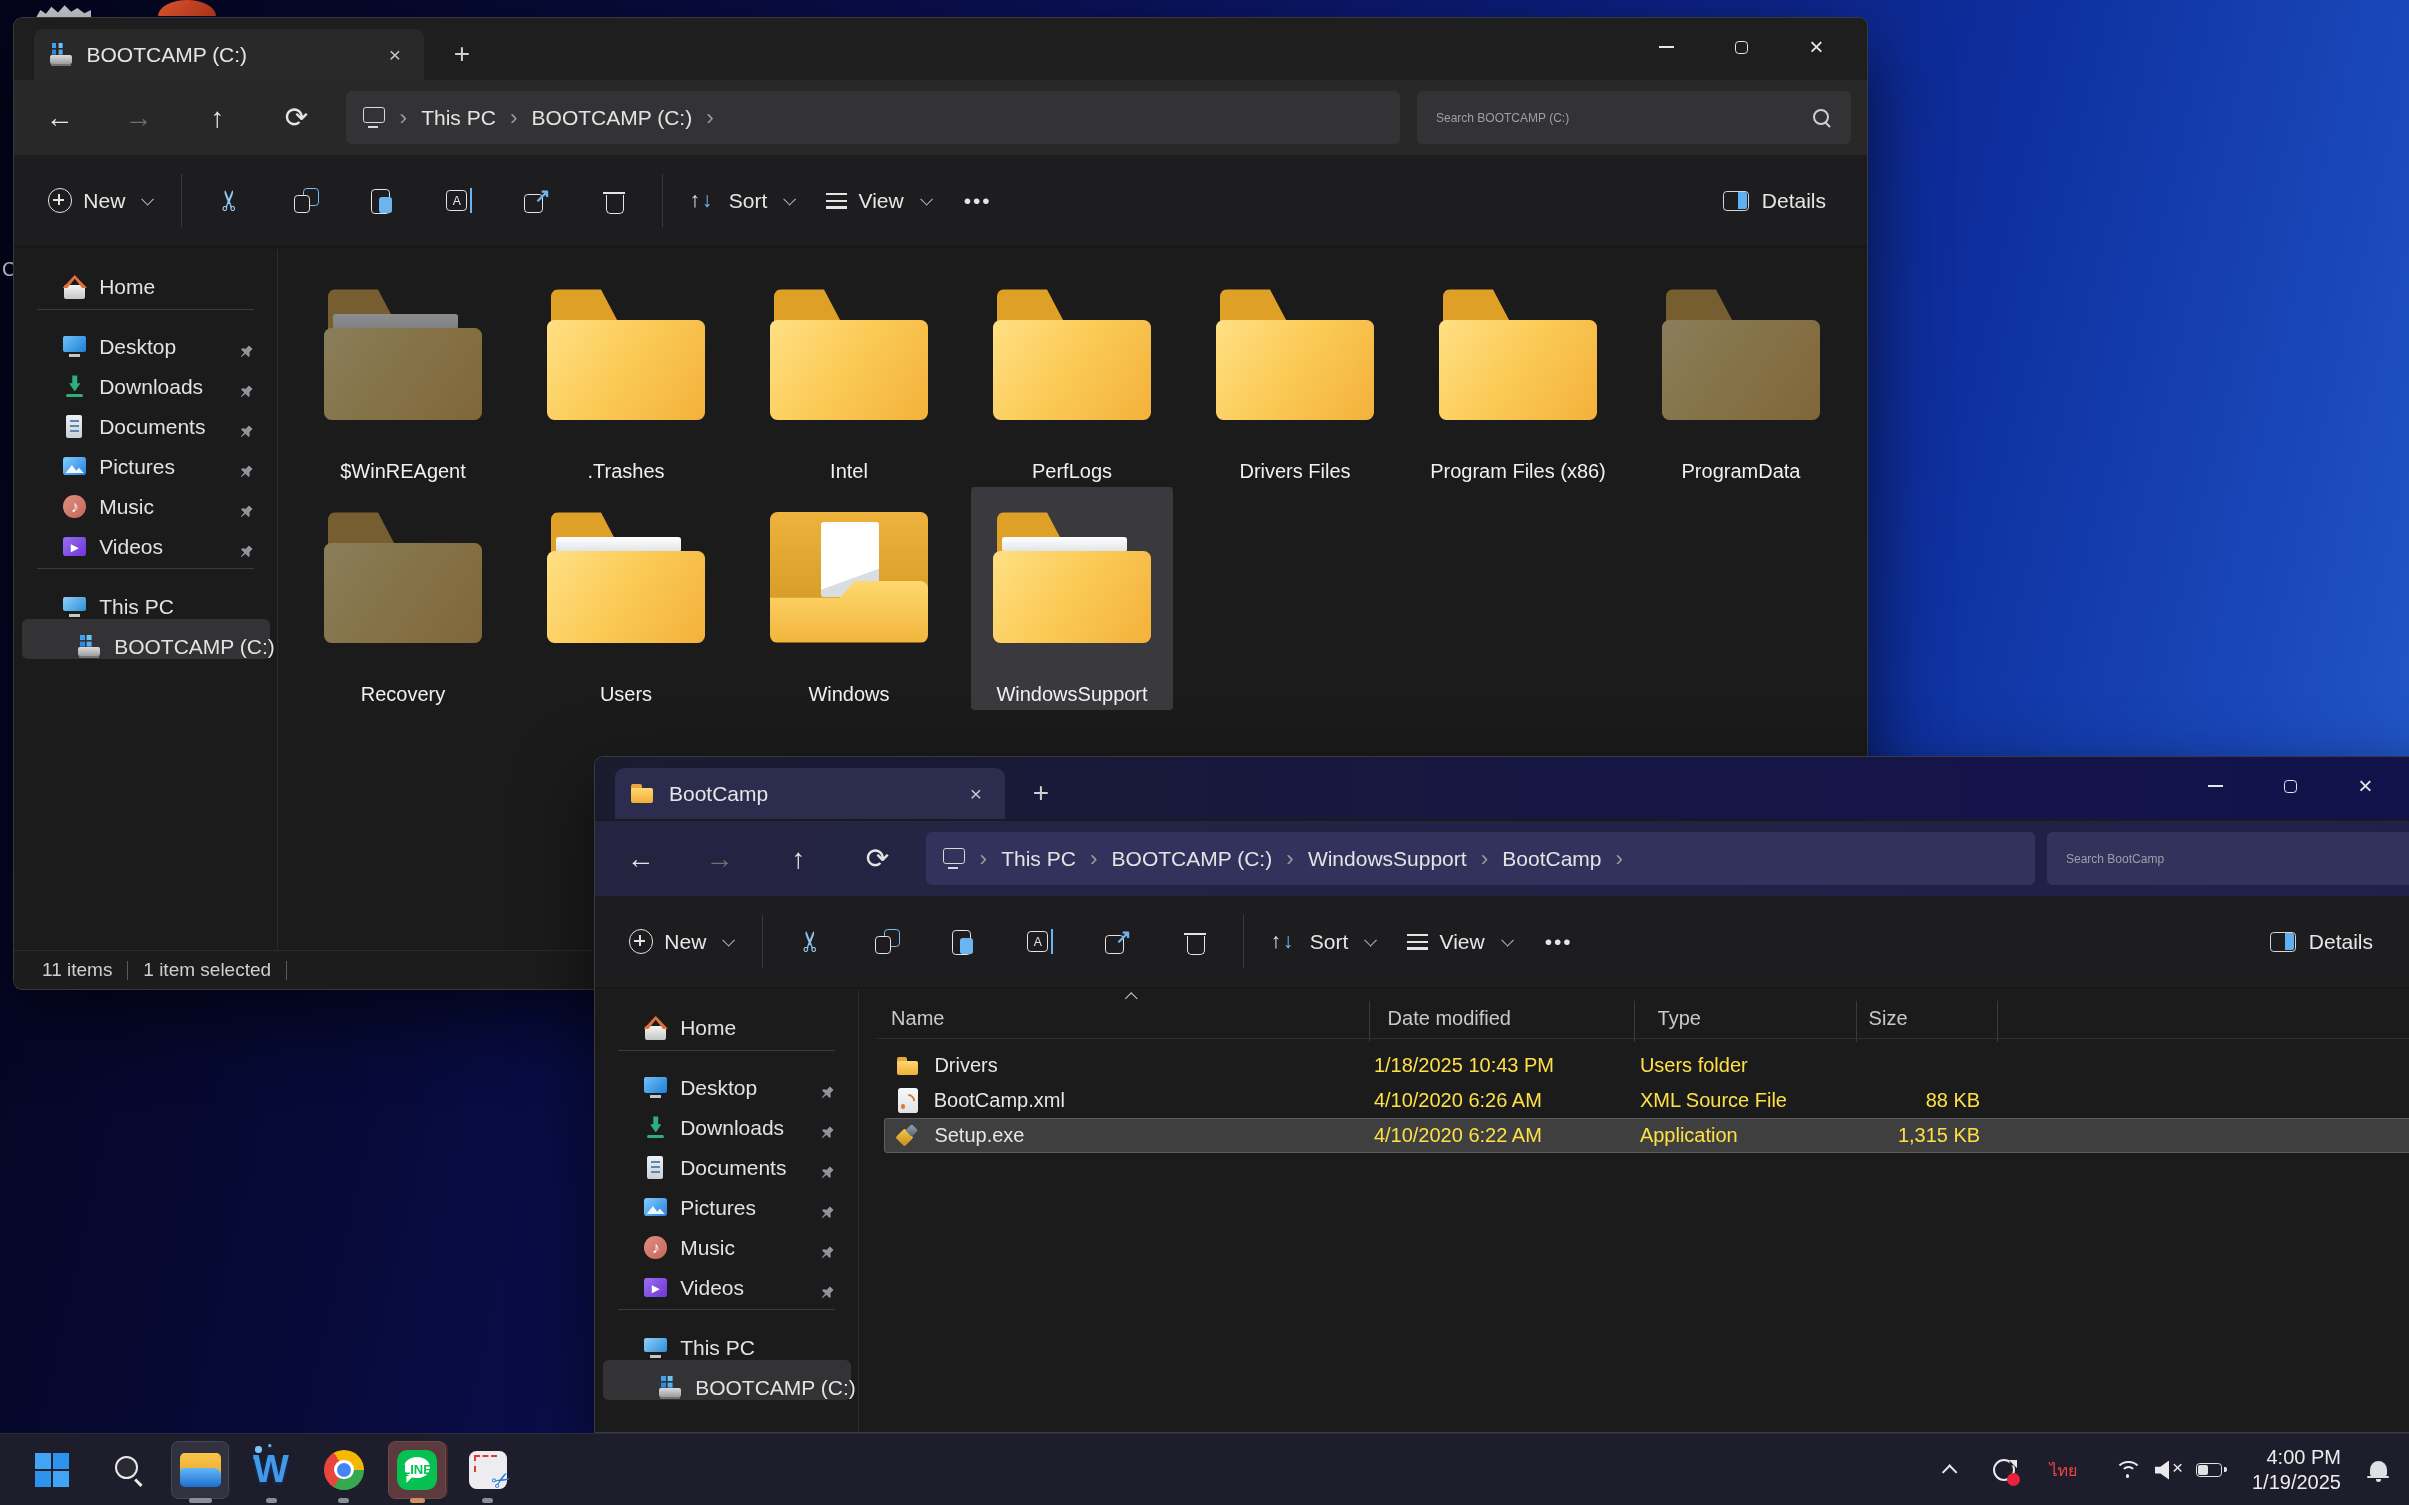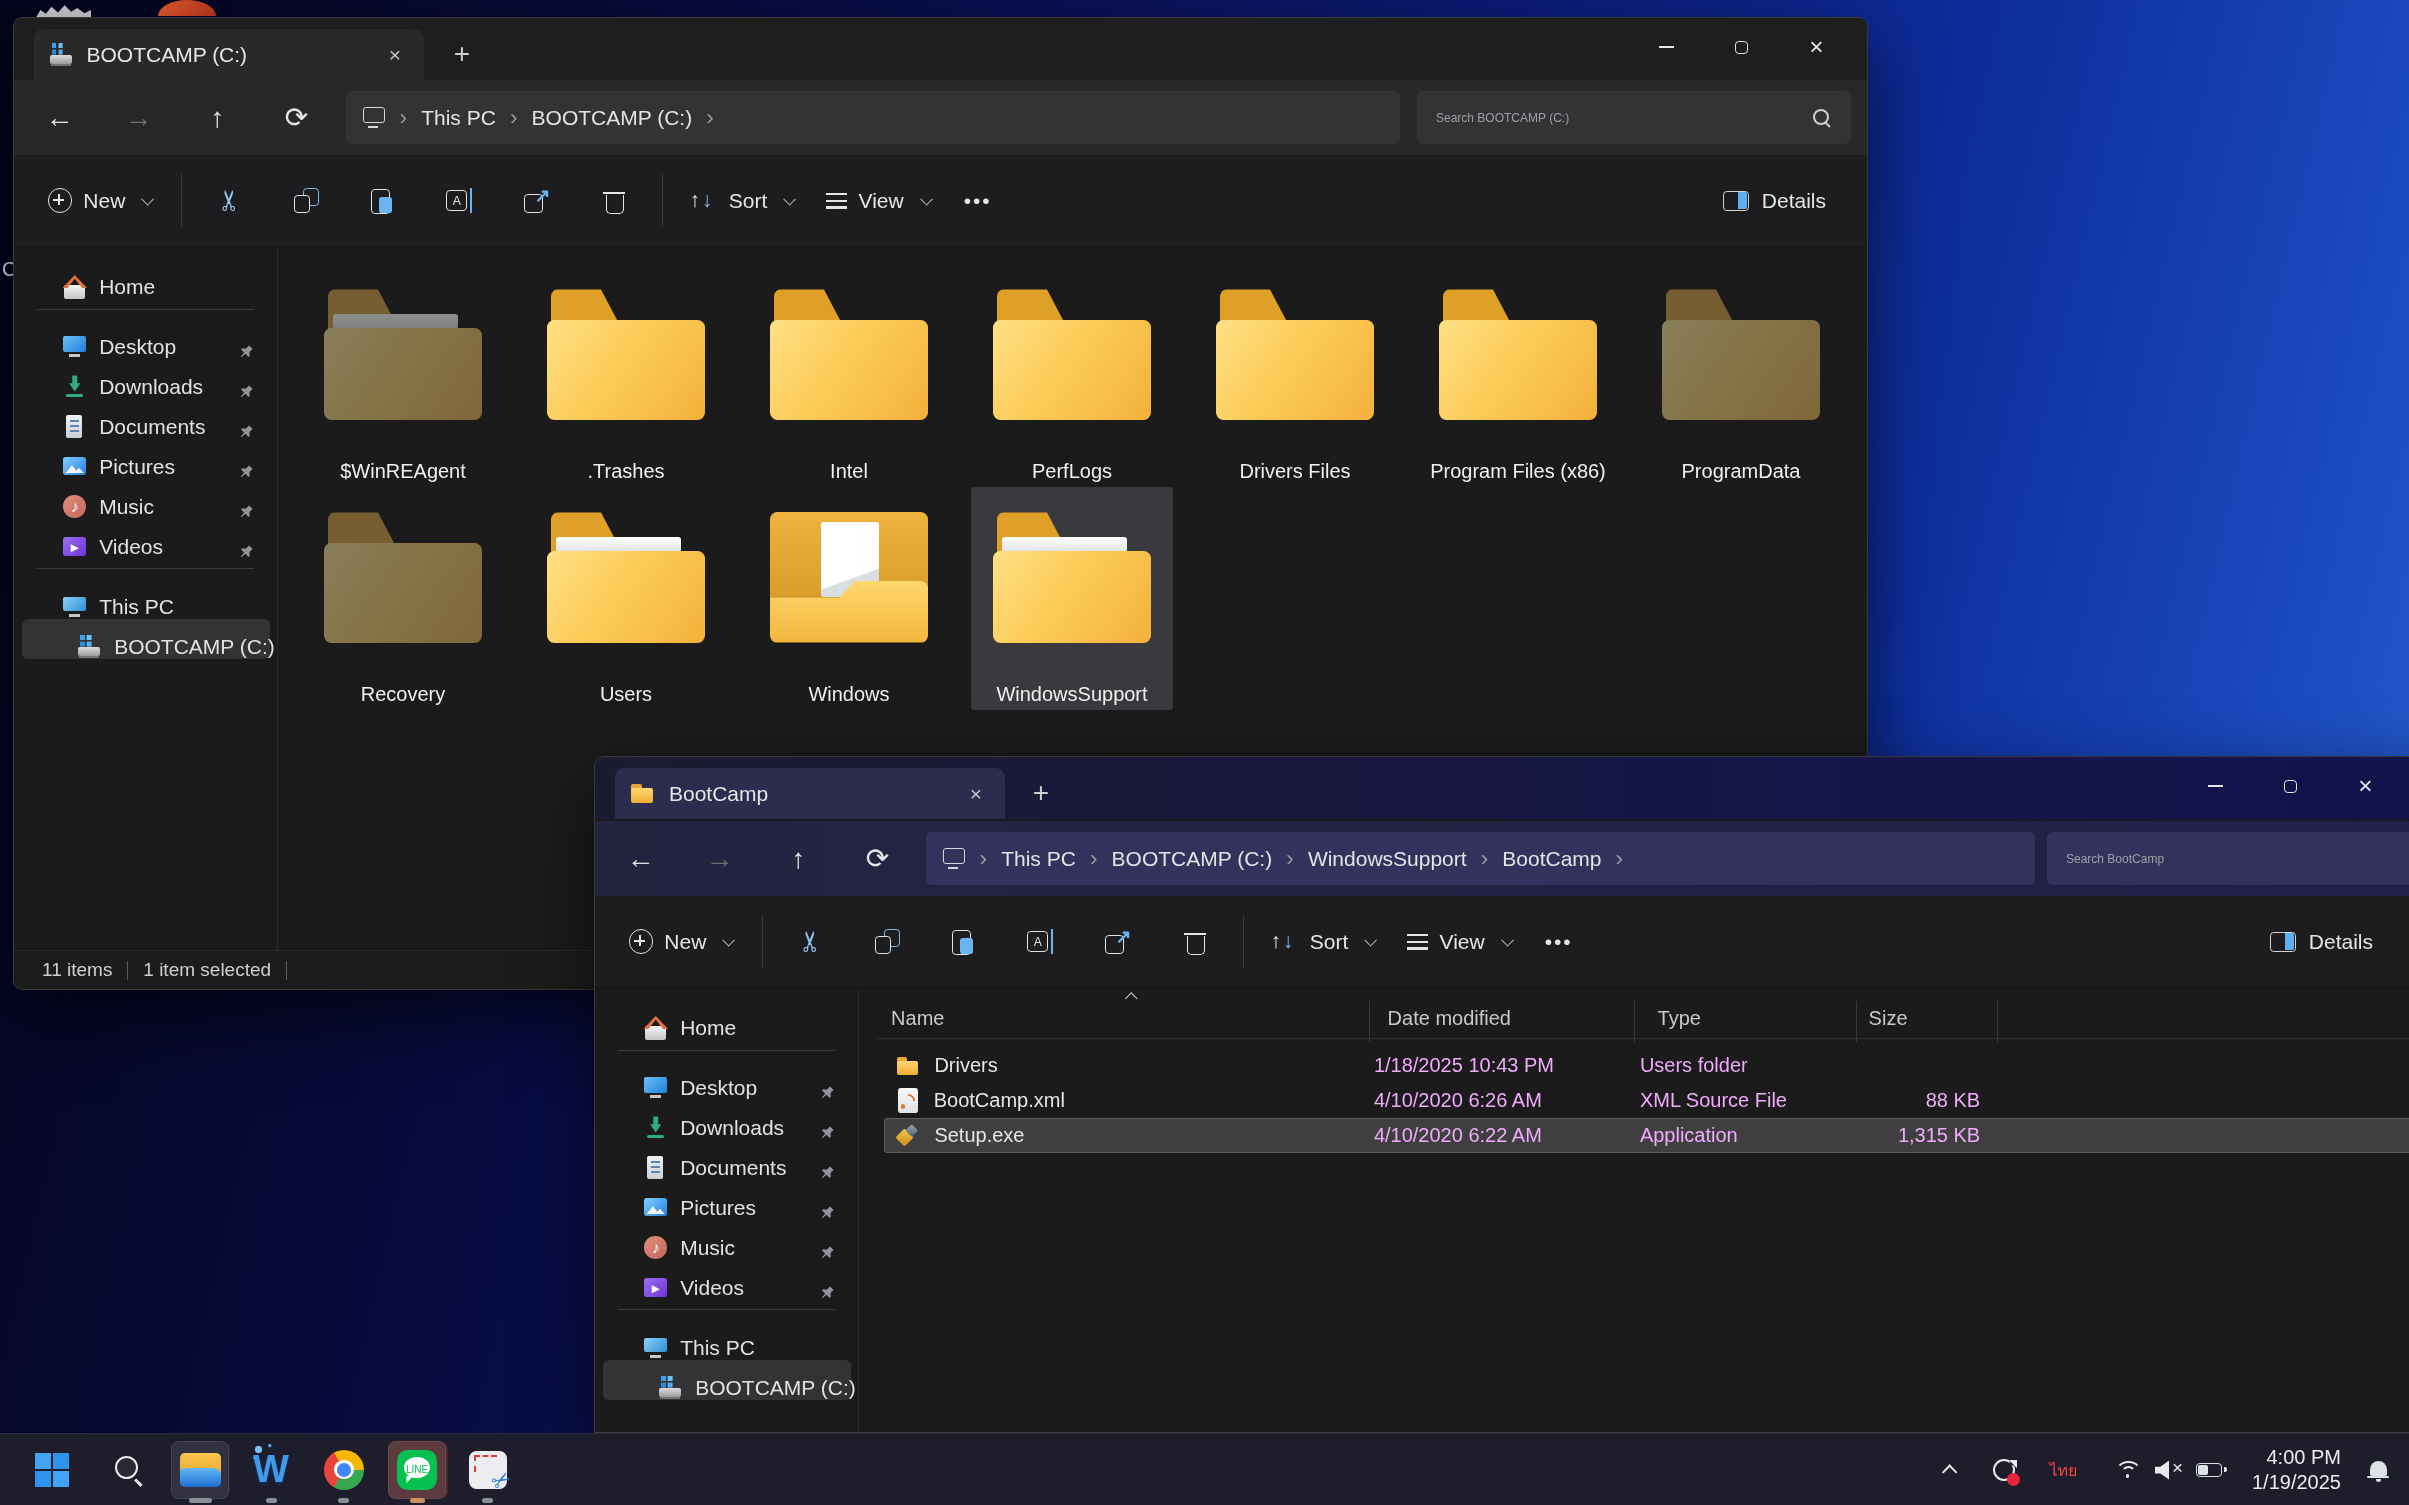--- a/index.html
+++ b/index.html
@@ -150,21 +150,21 @@
 .lhead{position:absolute;left:6.6px;top:17px;right:0;height:30px}
 .hcell{position:absolute;font-size:20px;color:#c9c9c9}
 .hc0{left:7.5px}.hc1{left:504px}.hc2{left:774px}.hc3{left:985px}
 .hdiv{position:absolute;top:-5.6px;width:0.9px;height:41px;background:#3a3a3a}
 .hd0{left:485px}.hd1{left:750px}.hd2{left:972px}.hd3{left:1113px}
 .sortcaret{position:absolute;left:243px;top:-13px;width:8.5px;height:8.5px;border-left:1.9px solid #cfcfcf;border-top:1.9px solid #cfcfcf;transform:rotate(45deg)}
 .hline{position:absolute;left:0;right:0;top:48px;height:0.9px;background:#2f2f2f}
 .rows{position:absolute;left:6.6px;top:58px;right:0}
 .frow{height:35px;display:grid;grid-template-columns:478px 266px 221px 140px;align-items:center;border-radius:2.8px;border:0.9px solid transparent}
 .frow.sel{background:#3f3f3f;border-color:#5f5f5f}
-.fcell{font-size:20px;color:#f0abfc;white-space:nowrap;overflow:hidden}
+.fcell{font-size:20px;color:#fde047;white-space:nowrap;overflow:hidden}
 .fcell.name{display:flex;align-items:center;gap:14px;padding-left:11.3px;color:#e6e6e6}
 .fcell.c1,.fcell.c2{padding-left:11.3px}
 .fcell.c3{text-align:right;padding-right:9.4px}
 .rowic{position:relative;width:24.5px;height:24.5px;flex:none}
 .row-folder::before{content:"";position:absolute;left:0.9px;top:3.8px;width:10.4px;height:7.5px;background:#e9a73c;border-radius:1.9px 1.9px 0 0}
 .row-folder::after{content:"";position:absolute;left:0.9px;right:2.8px;top:7.5px;bottom:2.8px;background:linear-gradient(#ffd773,#f0ae35);border-radius:1.9px}
 .row-xml{background:linear-gradient(#f7f9fa,#dde3e8);border-radius:2.8px;width:20px!important;margin:0 1.9px}
 .row-xml::before{content:"";position:absolute;left:2.8px;bottom:3.8px;width:4.7px;height:4.7px;background:#e2772a;border-radius:50%}
 .row-xml::after{content:"";position:absolute;left:2.8px;bottom:4.7px;width:10.4px;height:10.4px;border:2.3px solid transparent;border-top-color:#e2772a;border-radius:50%;transform:rotate(45deg)}
 .row-exe::before{content:"";position:absolute;left:1.9px;top:7.5px;width:13px;height:13px;background:linear-gradient(135deg,#f3c84a,#c98a1e);transform:rotate(45deg);border-radius:1.9px}
@@ -185,21 +185,21 @@
 .fe-folder::after{content:"";position:absolute;left:0;bottom:0;width:41px;height:19px;background:linear-gradient(#62b7f7,#1f6fd0);border-radius:3.8px 7.5px 4.7px 4.7px}
 .wfox{position:relative;font-size:38px;font-weight:bold;color:#3f9ae8;text-shadow:0 1.9px 3.8px rgba(20,60,140,.6)}
 .wfox::before{content:"";position:absolute;left:1.9px;top:-1.9px;width:6.6px;height:6.6px;border-radius:50%;background:#7fc4f8;box-shadow:11.3px -3.8px 0 -1.9px #5bb0f2,-4.7px 8.5px 0 -2.8px #5bb0f2}
 .chrome{position:relative;width:40px;height:40px;border-radius:50%;background:conic-gradient(from -150deg,#e8453c 0 120deg,#f6b705 0 240deg,#36a852 0 360deg)}
 .chrome::before{content:"";position:absolute;inset:10.4px;border-radius:50%;background:#fff}
 .chrome::after{content:"";position:absolute;inset:13px;border-radius:50%;background:#4285f4}
 .line-plate{background:#5d3a3e;border:0.9px solid #6d4a4e;box-shadow:2.8px 0 0 -0.9px #48292d}
 .line-app{position:relative;width:40px;height:40px;background:#06c152;border-radius:10.4px}
 .line-app::before{content:"";position:absolute;left:6.6px;top:7.5px;width:26px;height:21px;background:#fff;border-radius:50%}
 .line-app::after{content:"";position:absolute;left:9.4px;bottom:6.6px;width:7.5px;height:7.5px;background:#fff;clip-path:polygon(0 0,100% 0,0 100%)}
-.line-txt{position:absolute;font-size:10px;font-weight:normal;color:#06c152;z-index:2;letter-spacing:0}
+.line-txt{position:absolute;font-size:13px;font-weight:bold;color:#06c152;z-index:2;letter-spacing:0}
 .snip{position:relative;width:38px;height:38px;background:#ededf1;border-radius:7.5px}
 .snip::before{content:"";position:absolute;left:4.7px;top:4.7px;width:21px;height:15px;border-top:2.8px dashed #e23b2e;border-left:2.8px dashed #e23b2e}
 .snip::after{content:"✂";position:absolute;right:-3.8px;bottom:-5.6px;font-size:22.6px;color:#2f7fd0;transform:rotate(-30deg)}
 .tr{position:absolute;top:0;bottom:0;display:flex;align-items:center;justify-content:center}
 .chevup{width:11.3px;height:11.3px;border-left:2.4px solid #e9e9e9;border-top:2.4px solid #e9e9e9;transform:rotate(45deg) translate(1.9px,1.9px)}
 .sync{position:relative;width:28px;height:28px}
 .sync::before{content:"";position:absolute;inset:2.8px;border:2.4px solid #e9e9e9;border-radius:50%;clip-path:polygon(0 0,75% 0,75% 30%,100% 30%,100% 100%,0 100%)}
 .sync::after{content:"";position:absolute;right:0.9px;top:3.8px;width:8.5px;height:8.5px;background:#e9e9e9;clip-path:polygon(0 0,100% 0,100% 100%)}
 .sync .reddot{position:absolute;right:-1.9px;bottom:-1.9px;width:13px;height:13px;border-radius:50%;background:#e8223a}
 .lang{font-size:16px;color:#ef4444}

